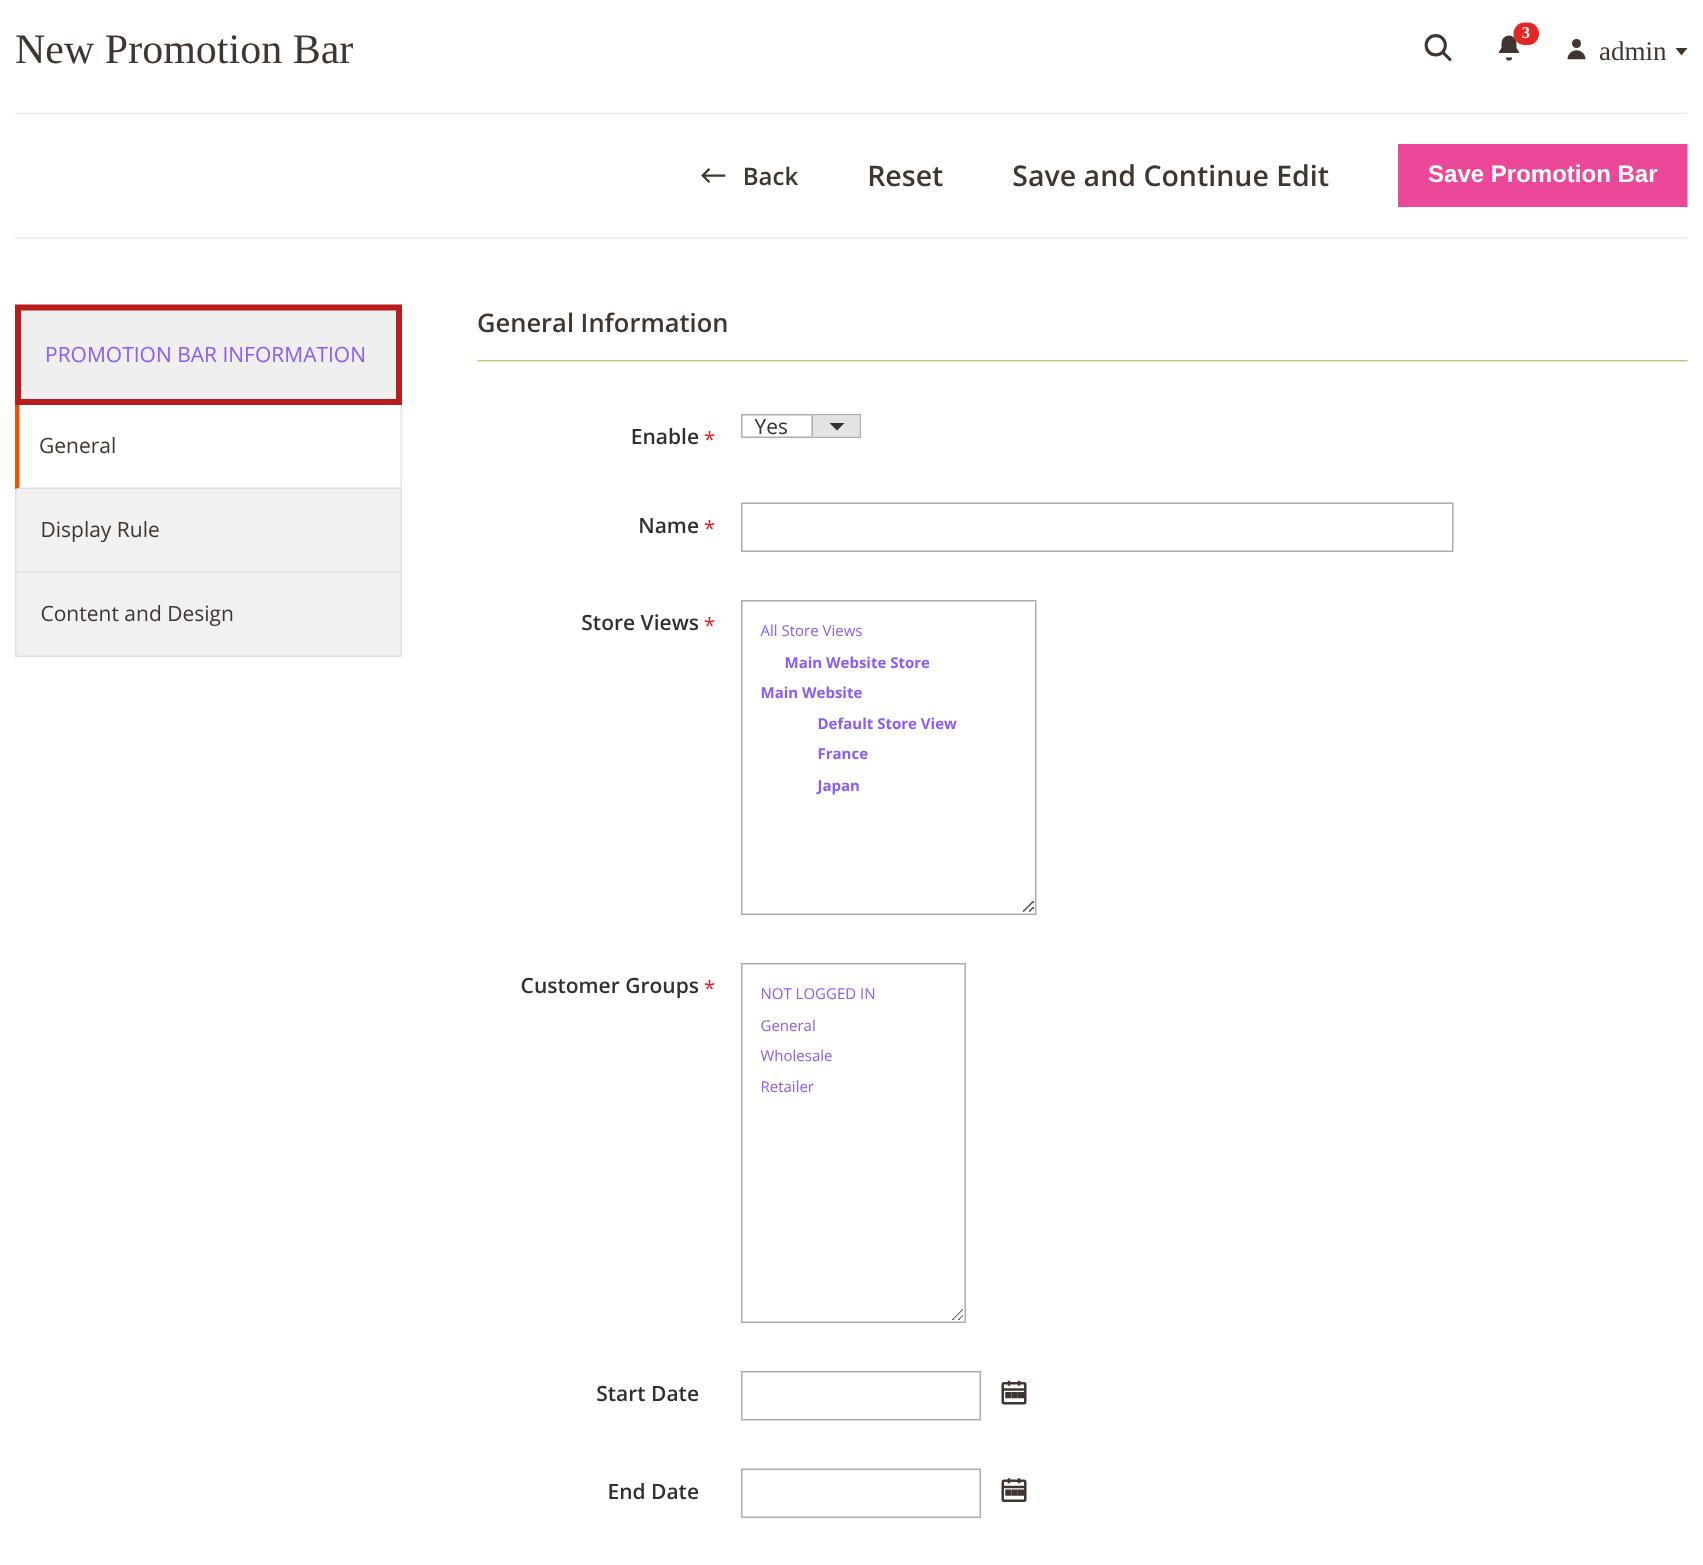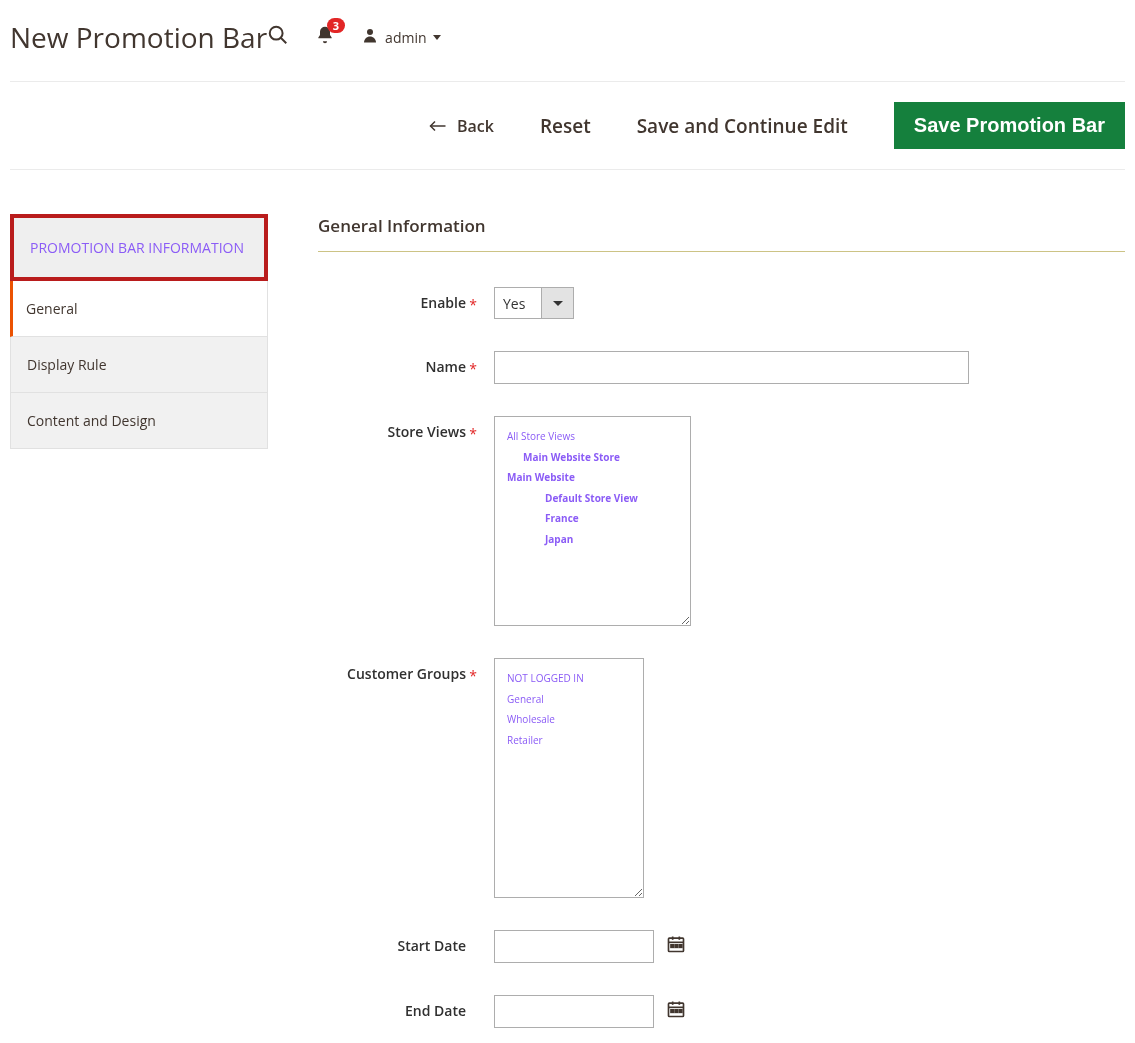--- a/index.html
+++ b/index.html
@@ -6,21 +6,23 @@
   body {
     margin: 0;
     font-family: 'Open Sans', Helvetica, Arial, sans-serif;
     background: #fff;
     color: #333;
   }
   .page { padding: 10px 10px 30px 10px; }
   .header {
     display: flex;
     align-items: center;
+    justify-content: space-between;
     padding: 8px 0 25px 0;
+    font-family: Liberation Serif, serif;
   }
   .title {
     font-size: 28px;
     color: #41362f;
     font-weight: 400;
   }
   .hdr-actions {
     display: flex;
     align-items: center;
     gap: 26px;
@@ -32,21 +34,21 @@
     position: absolute;
     top: -7px; right: -10px;
     background: #e22626;
     color: #fff;
     font-size: 11px;
     font-weight: 700;
     border-radius: 9px;
     padding: 1px 6px;
     line-height: 1.2;
   }
-  .user-menu { display: flex; align-items: center; gap: 6px; color: #41362f; font-size: 14px; }
+  .user-menu { display: flex; align-items: center; gap: 6px; color: #41362f; font-size: 18px; }
   .user-menu svg { width: 18px; height: 18px; }
   .caret-down {
     width: 0; height: 0;
     border-left: 4px solid transparent;
     border-right: 4px solid transparent;
     border-top: 5px solid #41362f;
   }
   hr.sep { border: none; border-top: 1px solid #ebebeb; margin: 0 0 10px 0; }
   .actions-bar {
     display: flex;
@@ -57,23 +59,23 @@
     border-bottom: 1px solid #ebebeb;
     margin-bottom: 44px;
   }
   .back-link {
     display: flex; align-items: center; gap: 10px;
     font-size: 16px; font-weight: 600; color: #41362f; cursor: pointer;
   }
   .back-link svg { width: 18px; height: 14px; }
   .btn-link { font-size: 19px; font-weight: 600; color: #41362f; cursor: pointer; }
   .btn-primary {
-    background: #15803d;
+    background: #ec4899;
     color: #fff;
-    font-size: 20px;
+    font-size: 16px;
     font-weight: 600;
     padding: 12px 20px;
     border: none;
     cursor: pointer;
   }
   .content { display: flex; gap: 50px; }
   .sidebar { width: 258px; flex: 0 0 258px; }
   .side-head {
     background: #efefef;
     border: 4px solid #b91c1c;
@@ -123,21 +125,21 @@
     text-align: center;
     color: #e22626;
     font-size: 14px;
     padding-top: 8px;
     margin-right: 14px;
   }
   .ctl { flex: 1; display: flex; align-items: center; gap: 12px; }
   .select-wrap {
     display: flex;
     border: 1px solid #adadad;
-    height: 32px;
+    height: 16px;
     width: 80px;
   }
   .select-val {
     flex: 1;
     display: flex; align-items: center;
     padding: 0 8px;
     font-size: 14px;
   }
   .select-btn {
     width: 32px;

